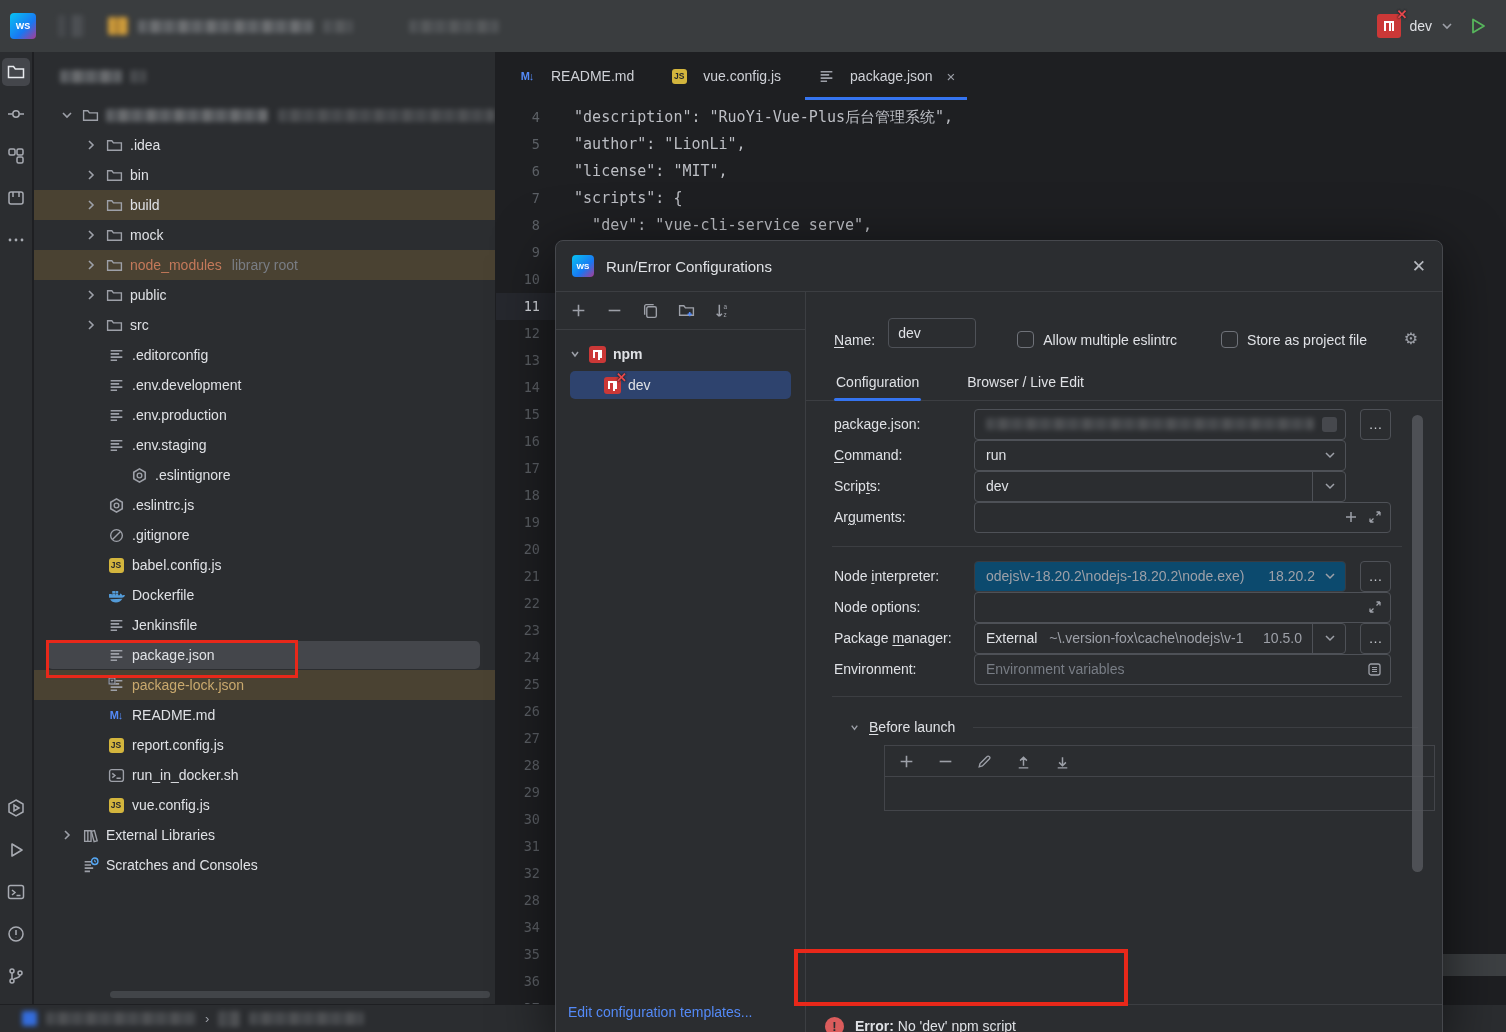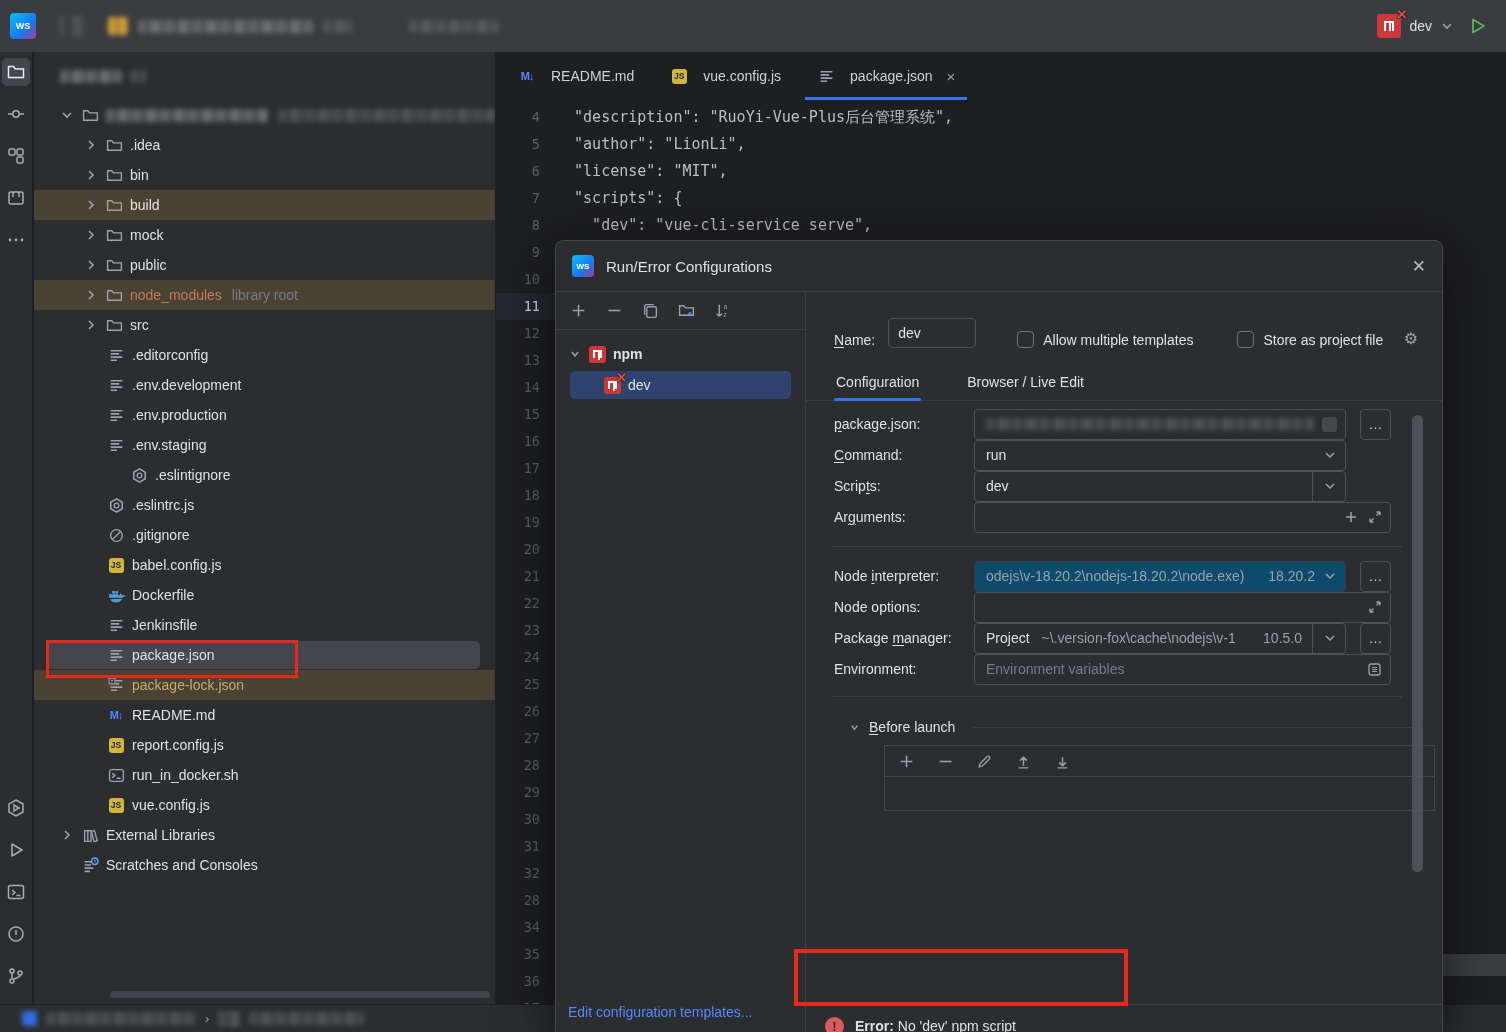--- a/index.html
+++ b/index.html
@@ -322,46 +322,46 @@
               <polyline points="6,4 10,8 6,12" fill="none" stroke="#9da0a8" stroke-width="1.6"></polyline>
             </svg>
           </span>
           <span class="t-ico">
             <svg width="17" height="17" viewBox="0 0 16 16" fill="none" stroke="#9da0a8" stroke-width="1.3">
               <path d="M1.5 3.5h4l1.5 2h7.5v7h-13z"></path>
             </svg>
           </span>
           <span class="">mock</span>
         </div>
+        <div class="trow amber" style="padding-left:49px">
+          <span class="t-chev">
+            <svg width="16" height="16" viewBox="0 0 16 16">
+              <polyline points="6,4 10,8 6,12" fill="none" stroke="#9da0a8" stroke-width="1.6"></polyline>
+            </svg>
+          </span>
+          <span class="t-ico">
+            <svg width="17" height="17" viewBox="0 0 16 16" fill="none" stroke="#9da0a8" stroke-width="1.3">
+              <path d="M1.5 3.5h4l1.5 2h7.5v7h-13z"></path>
+            </svg>
+          </span>
+          <span class="lbl-orange">node_modules</span>
+          <span class="t-suffix">library root</span>
+        </div>
         <div class="trow" style="padding-left:49px">
           <span class="t-chev">
             <svg width="16" height="16" viewBox="0 0 16 16">
               <polyline points="6,4 10,8 6,12" fill="none" stroke="#9da0a8" stroke-width="1.6"></polyline>
             </svg>
           </span>
           <span class="t-ico">
             <svg width="17" height="17" viewBox="0 0 16 16" fill="none" stroke="#9da0a8" stroke-width="1.3">
               <path d="M1.5 3.5h4l1.5 2h7.5v7h-13z"></path>
             </svg>
           </span>
           <span class="">public</span>
-        </div>
-        <div class="trow amber" style="padding-left:49px">
-          <span class="t-chev">
-            <svg width="16" height="16" viewBox="0 0 16 16">
-              <polyline points="6,4 10,8 6,12" fill="none" stroke="#9da0a8" stroke-width="1.6"></polyline>
-            </svg>
-          </span>
-          <span class="t-ico">
-            <svg width="17" height="17" viewBox="0 0 16 16" fill="none" stroke="#9da0a8" stroke-width="1.3">
-              <path d="M1.5 3.5h4l1.5 2h7.5v7h-13z"></path>
-            </svg>
-          </span>
-          <span class="lbl-orange">node_modules</span>
-          <span class="t-suffix">library root</span>
         </div>
         <div class="trow" style="padding-left:49px">
           <span class="t-chev">
             <svg width="16" height="16" viewBox="0 0 16 16">
               <polyline points="6,4 10,8 6,12" fill="none" stroke="#9da0a8" stroke-width="1.6"></polyline>
             </svg>
           </span>
           <span class="t-ico">
             <svg width="17" height="17" viewBox="0 0 16 16" fill="none" stroke="#9da0a8" stroke-width="1.3">
               <path d="M1.5 3.5h4l1.5 2h7.5v7h-13z"></path>
@@ -671,21 +671,21 @@
         <a class="tmpl-link">Edit configuration templates...</a>
 
       </div>
 
       <div class="dlg-right">
         <div class="name-row">
           <label><u>N</u>ame:</label>
           <input class="name-input" value="dev" style="">
           <div class="chk" style="margin-left:41px">
             <span class="box"></span>
-            <span>Allow multiple templates</span>
+            <span>Allow multiple eslintrc</span>
           </div>
           <div class="chk" style="margin-left:44px">
             <span class="box"></span>
             <span>Store as project file</span>
           </div>
           <button class="gearbtn">⚙</button>
         </div>
 
         <div class="dlg-tabs" id="dlgtabs">
             <div class="dtab active">Configuration</div>
@@ -767,21 +767,21 @@
                 <svg width="14" height="14" viewBox="0 0 14 14">
                     <path d="M8.5 5.5 12 2M12 2h-3.5M12 2v3.5M5.5 8.5 2 12M2 12h3.5M2 12V8.5" stroke="#9da0a8" stroke-width="1.3" fill="none"></path>
                   </svg>
               </span>
             </div>
           </div>
 
           <div class="frow">
             <label>Package <u>m</u>anager:</label>
             <div class="fld w-combo">
-              <span>Project</span>
+              <span>External</span>
               <span class="dimtx" style="margin-left:12px;overflow:hidden;white-space:nowrap;flex:1">~\.version-fox\cache\nodejs\v-1</span>
               <span class="dimtx" style="margin-left:6px">10.5.0</span>
               <span class="chev-sect">
                 <svg width="14" height="14" viewBox="0 0 14 14">
                     <polyline points="3,5 7,9 11,5" fill="none" stroke="#9da0a8" stroke-width="1.5"></polyline>
                   </svg>
               </span>
             </div>
             <button class="browse">…</button>
           </div>

